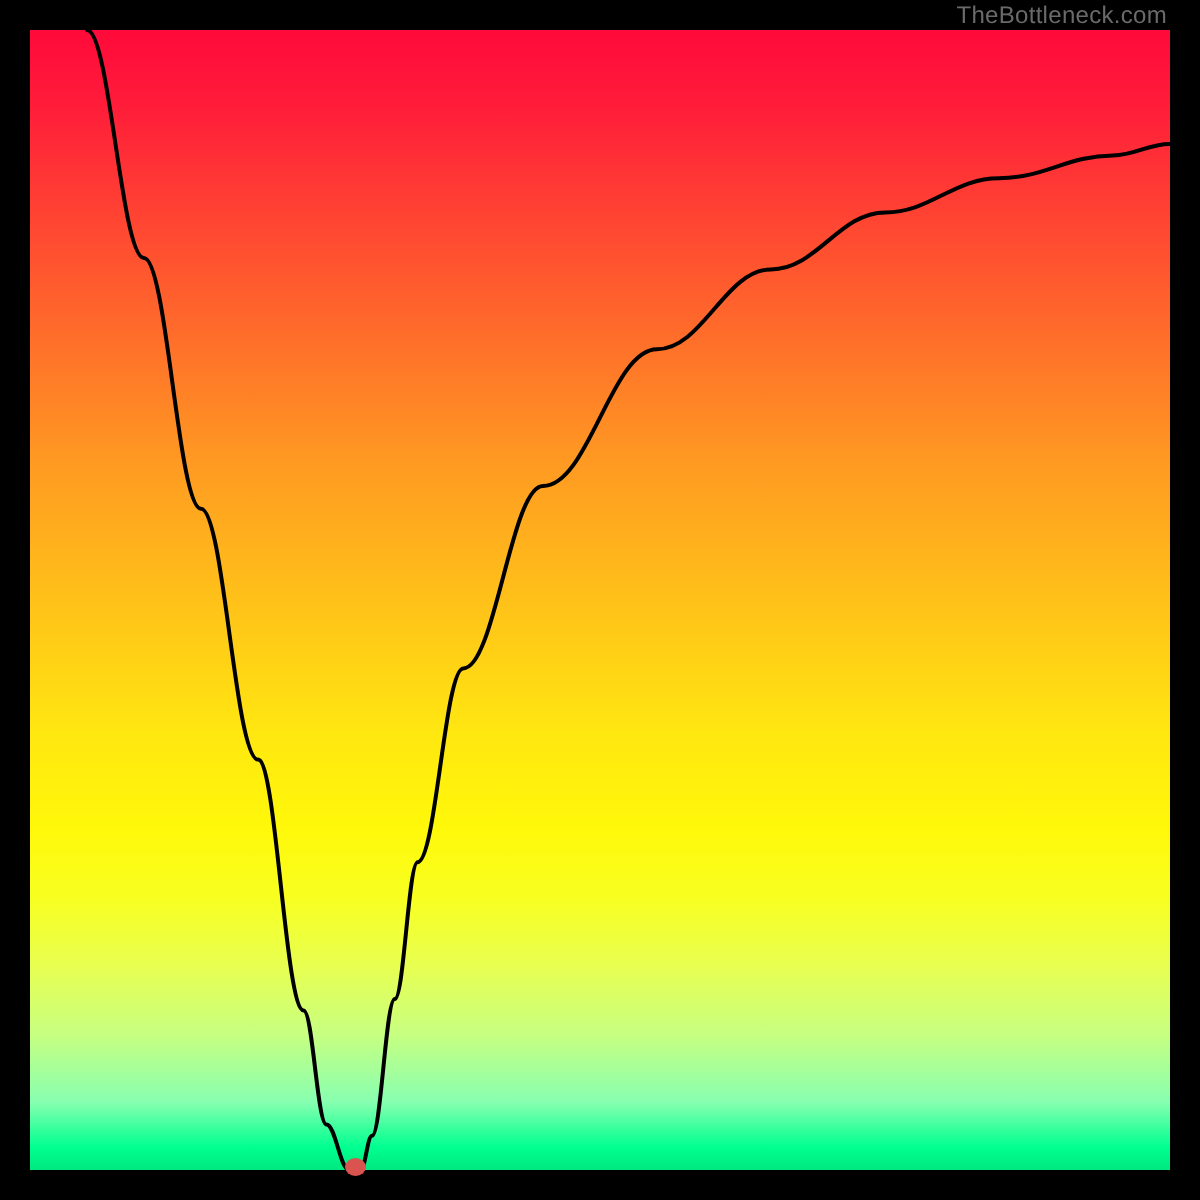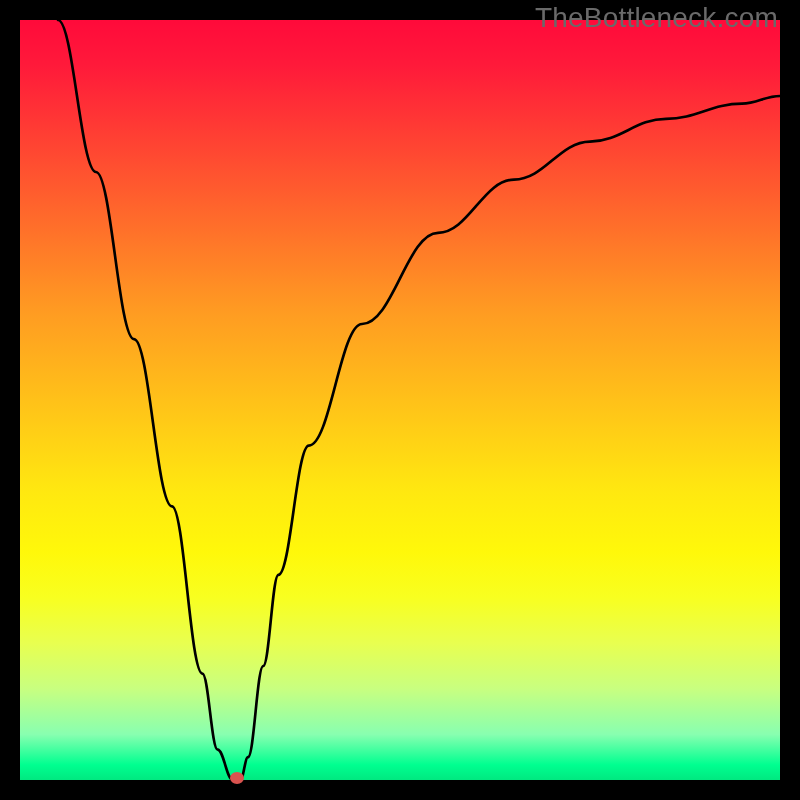--- a/index.html
+++ b/index.html
@@ -39,21 +39,21 @@
     position: absolute;
     left: 0; top: 0;
     width: 760px;
     height: 760px;
   }
   .watermark {
     position: absolute;
     top: 2px;
     right: 22px;
     font-family: Arial, Helvetica, sans-serif;
-    font-size: 28px;
+    font-size: 16px;
     font-weight: 500;
     color: #6a6a6a;
     letter-spacing: 0.2px;
   }
   .marker {
     position: absolute;
     width: 14px;
     height: 12px;
     background: #d9534f;
     border-radius: 50%;

